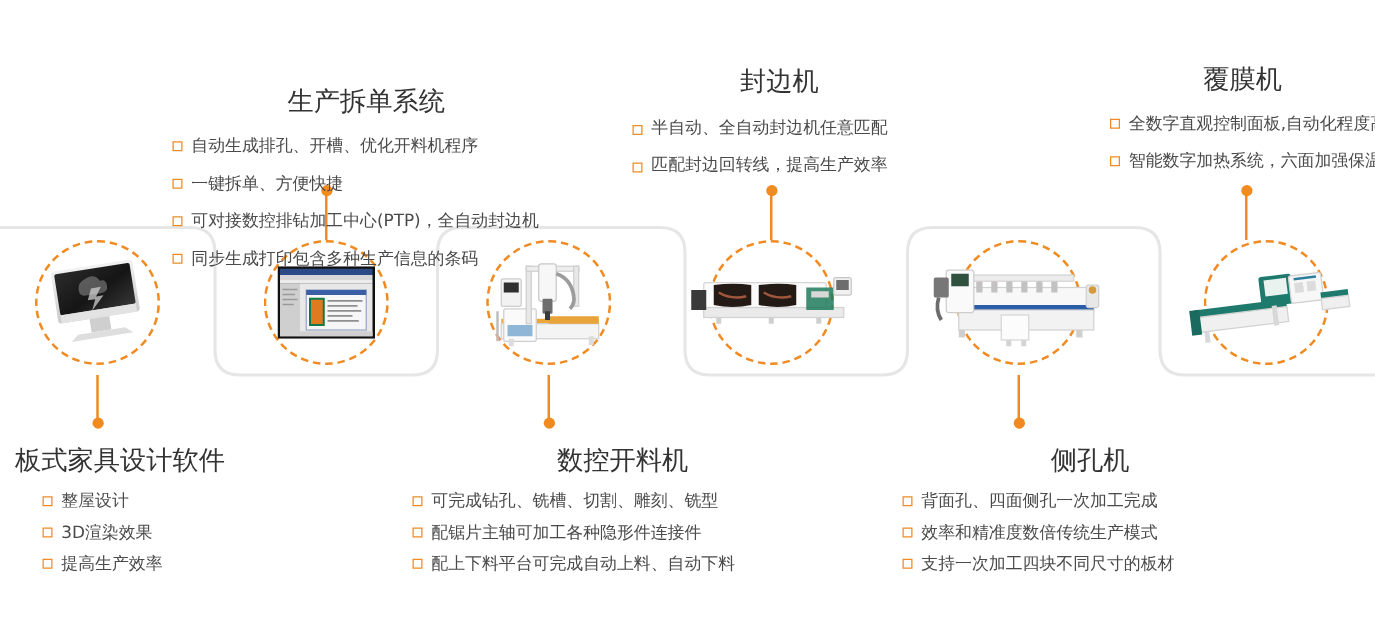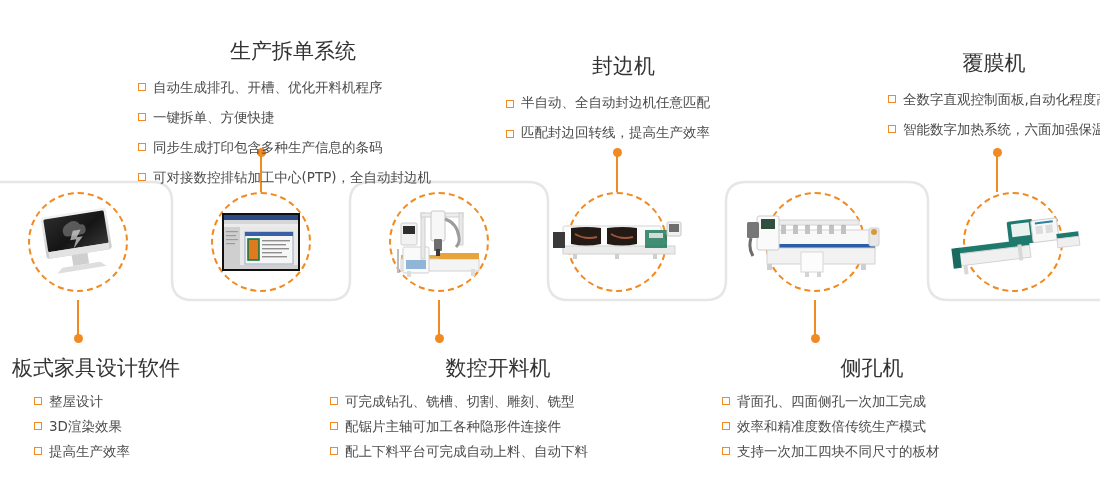--- a/index.html
+++ b/index.html
@@ -99,21 +99,21 @@
     box-sizing: border-box;
     margin-right: 7px;
     margin-top: 8px;
   }
   .feature-item.loose { line-height: 30px; }
   .feature-item.loose .cb { margin-top: 11px; }
   .feature-text { display: block; }
 
   
   #block-dismantle { left: 138px; top: 38px; }
-  #block-dismantle .block-title { width: 310px; }
+  #block-dismantle .block-title { width: 310px; margin-top: 30px; }
   #block-edge      { left: 506px; top: 55px; font-family: Liberation Mono, monospace; }
   #block-edge .block-title { width: 235px; }
   #block-laminate  { left: 888px; top: 50px; }
   #block-laminate .block-title { width: 212px; }
 
   #block-design    { left: 12px;  top: 355px; }
   #block-design .feature-list { padding-left: 22px; text-align: right; }
   #block-cnc       { left: 330px; top: 355px; }
   #block-cnc .block-title { width: 336px; }
   #block-side      { left: 722px; top: 355px; }
@@ -337,25 +337,25 @@
       <li class="feature-item loose">
         <span class="cb"></span>
         <span class="feature-text">自动生成排孔、开槽、优化开料机程序</span>
       </li>
       <li class="feature-item loose">
         <span class="cb"></span>
         <span class="feature-text">一键拆单、方便快捷</span>
       </li>
       <li class="feature-item loose">
         <span class="cb"></span>
+        <span class="feature-text">可对接数控排钻加工中心(PTP)，全自动封边机</span>
+      </li>
+      <li class="feature-item loose">
+        <span class="cb"></span>
         <span class="feature-text">同步生成打印包含多种生产信息的条码</span>
-      </li>
-      <li class="feature-item loose">
-        <span class="cb"></span>
-        <span class="feature-text">可对接数控排钻加工中心(PTP)，全自动封边机</span>
       </li>
     </ul>
   </div>
 
   <div class="block" id="block-edge">
     <div class="block-title center">封边机</div>
     <ul class="feature-list">
       <li class="feature-item loose">
         <span class="cb"></span>
         <span class="feature-text">半自动、全自动封边机任意匹配</span>

